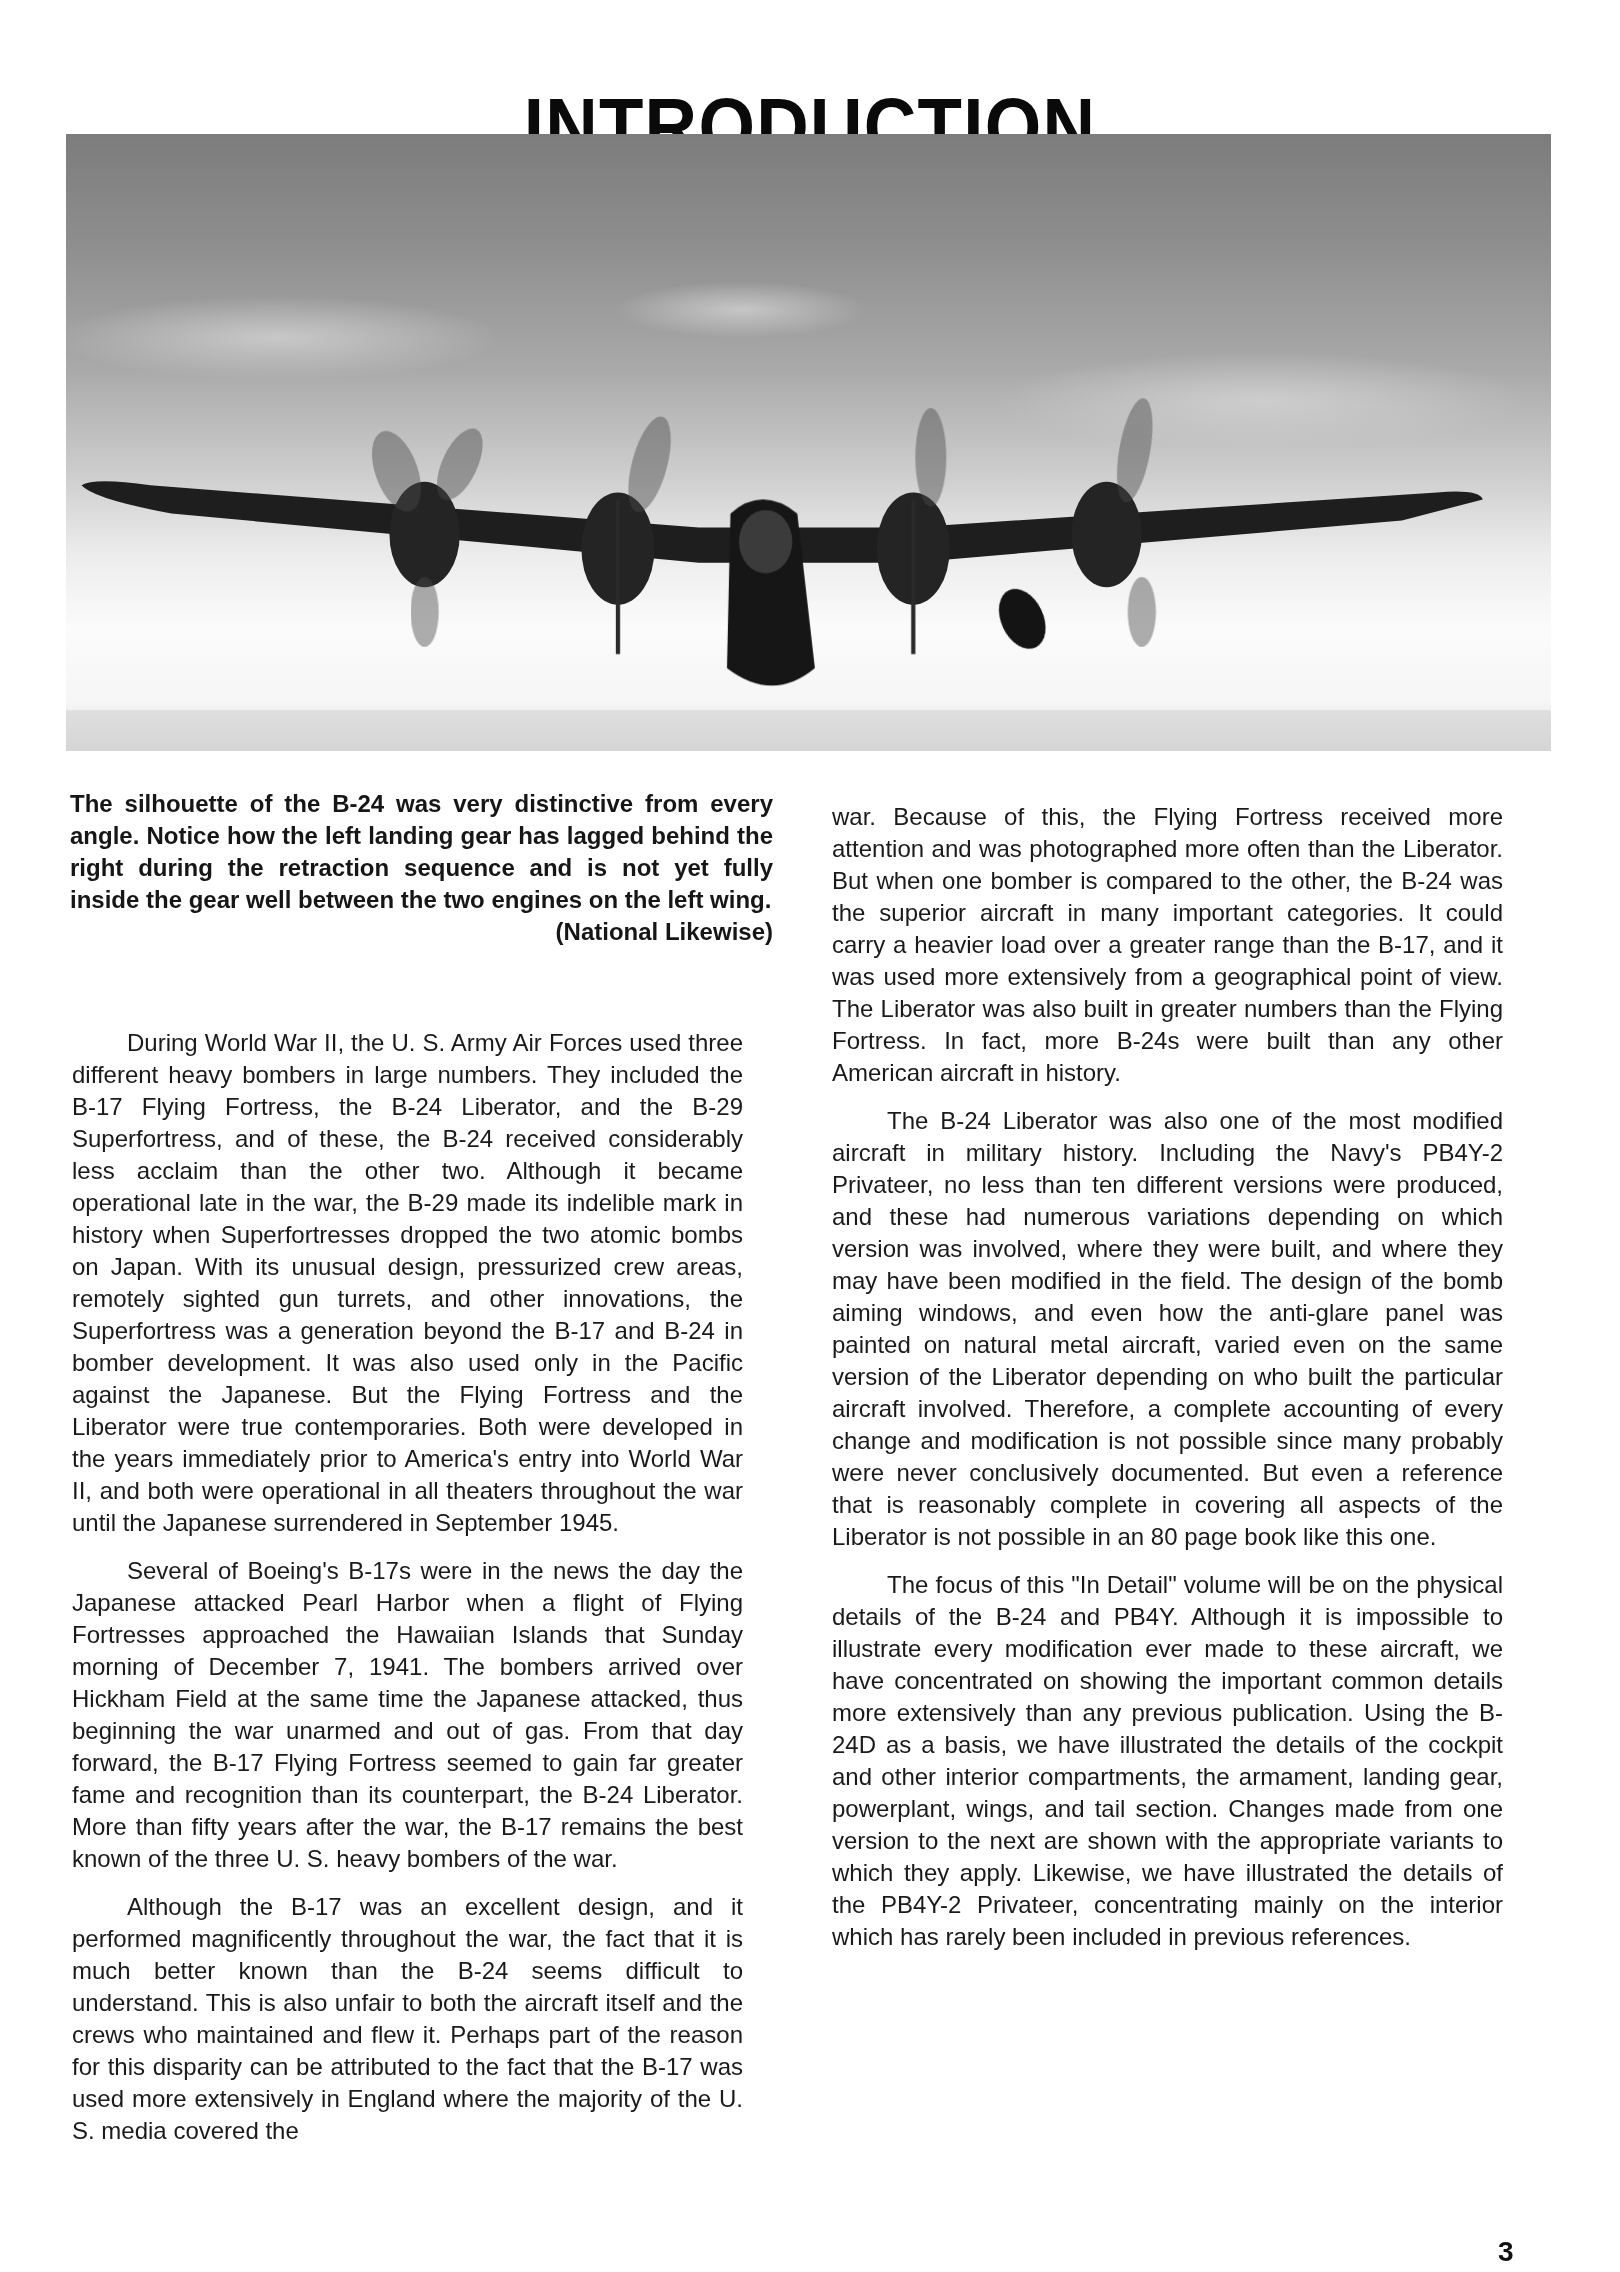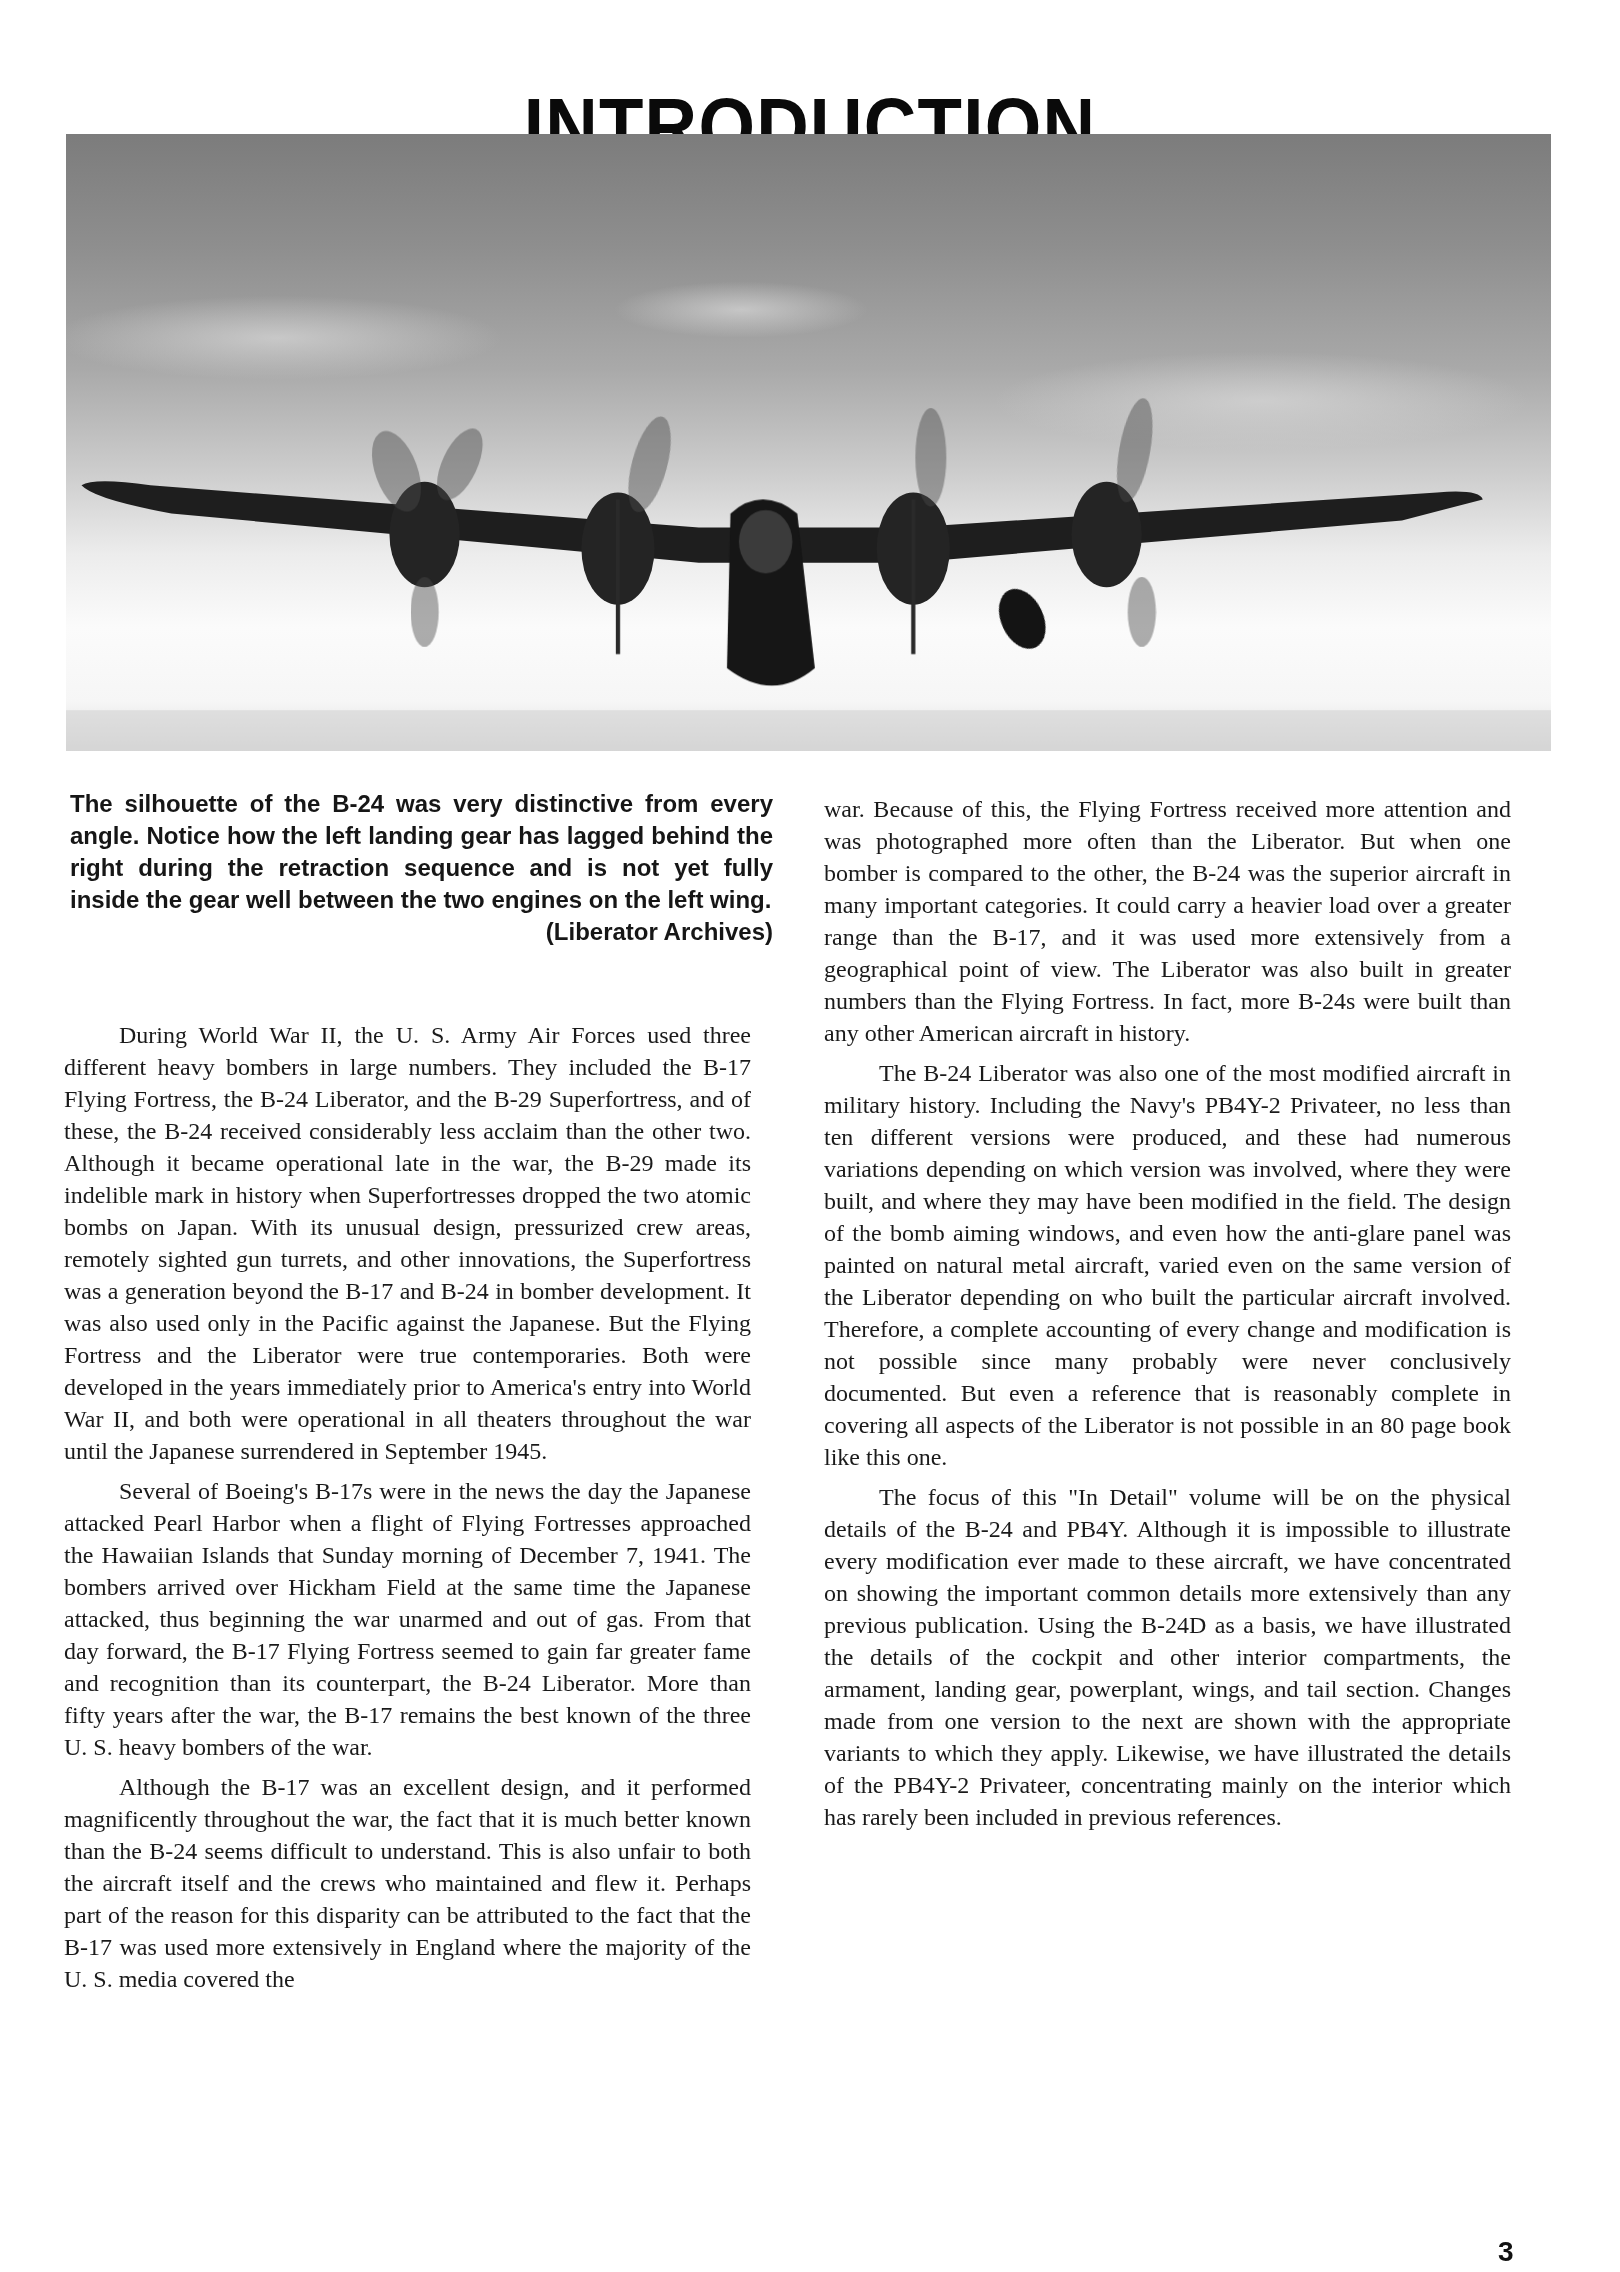--- a/index.html
+++ b/index.html
@@ -17,21 +17,21 @@
   .caption {
     position: absolute; left: 70px; top: 788px; width: 703px;
     font-family: "Liberation Sans", sans-serif; font-weight: bold; 
     font-size: 24px; line-height: 32px; text-align: justify; transform-origin: left top;
   }
   .caption .credit { float: right; }
   .col {
     position: absolute; width: 703px; font-family: "Liberation Sans", sans-serif;
     font-size: 24px; line-height: 32px; text-align: justify; color: #1a1a1a;
   }
-  .col p { margin: 8px; text-indent: 55px; font-family: Liberation Serif, serif; }
+  .col p { margin: 16px; text-indent: 55px; }
   .col p.cont { text-indent: 0; }
   .col-left { left: 56px; top: 1011px; }
   .col-right { left: 816px; top: 785px; }
   .page-number {
     position: absolute; left: 1498px; top: 2236px; font-family: "Liberation Sans", sans-serif;
     font-weight: bold; font-size: 28px; color: #111;
   }
 </style>
 </head>
 <body>
@@ -79,21 +79,21 @@
 
     <path d="M945 540 Q 990 500 1040 540 L 1065 760 Q 1005 810 940 760 Z" fill="#161616"></path>
     <ellipse cx="995" cy="580" rx="38" ry="45" fill="#555" opacity="0.6"></ellipse>
 
     <ellipse cx="1360" cy="690" rx="30" ry="45" fill="#141414" transform="rotate(-25 1360 690)"></ellipse>
   </svg>
 </div>
 
 <div class="caption">
   <span>The silhouette of the B-24 was very distinctive from every angle.  Notice how the left landing gear has lagged behind the right during the retraction sequence and is not yet fully inside the gear well between the two engines on the left wing.</span>
-  <span class="credit">(Liberator Archives)</span>
+  <span class="credit">(National Likewise)</span>
 </div>
 
 <div class="col col-left">
   <p>During World War II, the U. S. Army Air Forces used three different heavy bombers in large numbers.  They included the B-17 Flying Fortress, the B-24 Liberator, and the B-29 Superfortress, and of these, the B-24 received considerably less acclaim than the other two.  Although it became operational late in the war, the B-29 made its indelible mark in history when Superfortresses dropped the two atomic bombs on Japan.  With its unusual design, pressurized crew areas, remotely sighted gun turrets, and other innovations, the Superfortress was a generation beyond the B-17 and B-24 in bomber development.  It was also used only in the Pacific against the Japanese.  But the Flying Fortress and the Liberator were true contemporaries.  Both were developed in the years immediately prior to America's entry into World War II, and both were operational in all theaters throughout the war until the Japanese surrendered in September 1945.</p>
   <p>Several of Boeing's B-17s were in the news the day the Japanese attacked Pearl Harbor when a flight of Flying Fortresses approached the Hawaiian Islands that Sunday morning of December 7, 1941.  The bombers arrived over Hickham Field at the same time the Japanese attacked, thus beginning the war unarmed and out of gas.  From that day forward, the B-17 Flying Fortress seemed to gain far greater fame and recognition than its counterpart, the B-24 Liberator.  More than fifty years after the war, the B-17 remains the best known of the three U. S. heavy bombers of the war.</p>
   <p>Although the B-17 was an excellent design, and it performed magnificently throughout the war, the fact that it is much better known than the B-24 seems difficult to understand.  This is also unfair to both the aircraft itself and the crews who maintained and flew it.  Perhaps part of the reason for this disparity can be attributed to the fact that the B-17 was used more extensively in England where the majority of the U. S. media covered the</p>
 </div>
 
 <div class="col col-right">
   <p class="cont">war.  Because of this, the Flying Fortress received more attention and was photographed more often than the Liberator.  But when one bomber is compared to the other, the B-24 was the superior aircraft in many important categories.  It could carry a heavier load over a greater range than the B-17, and it was used more extensively from a geographical point of view.  The Liberator was also built in greater numbers than the Flying Fortress.  In fact, more B-24s were built than any other American aircraft in history.</p>

